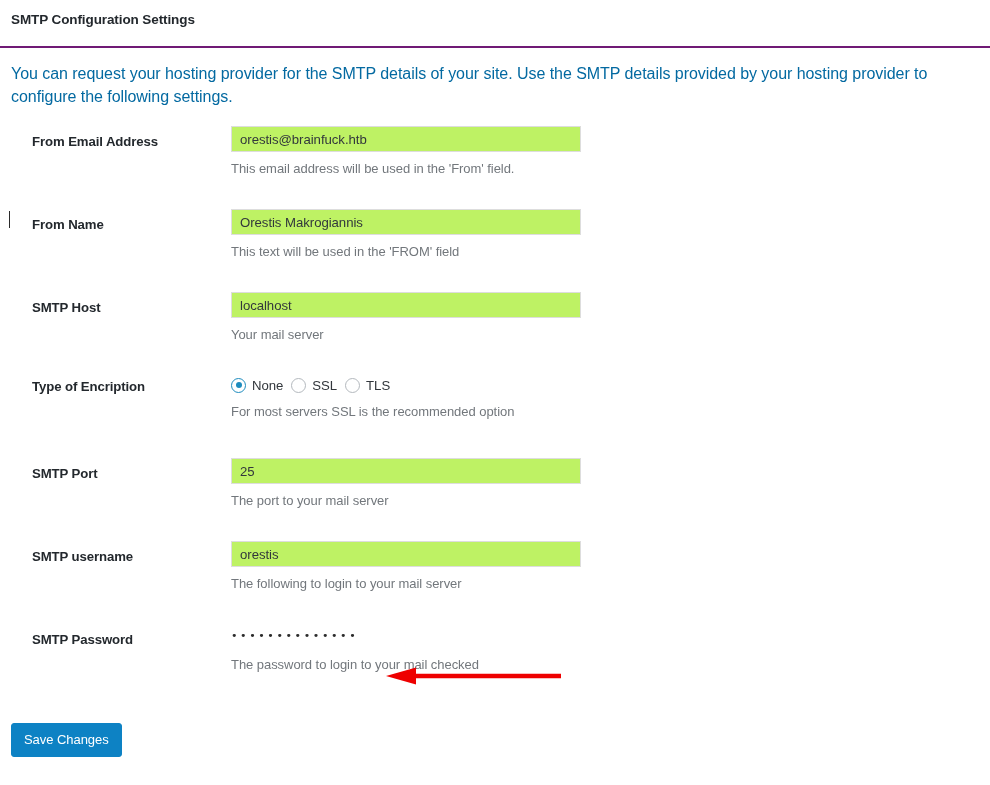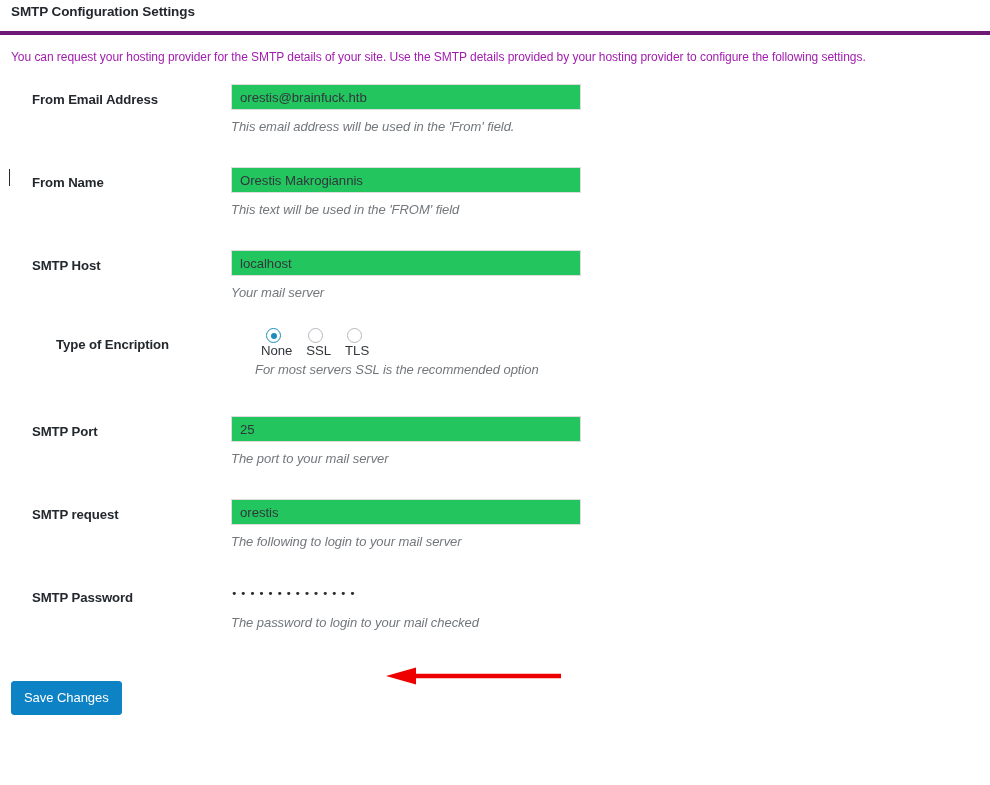--- a/index.html
+++ b/index.html
@@ -11,39 +11,39 @@
     width: 990px;
     height: 785px;
     position: relative;
     font-family: "Liberation Sans", sans-serif;
     color: #32373c;
     overflow: hidden;
   }
 
   
   .panel-header {
-    height: 35px;
+    height: 48px;
     box-sizing: border-box;
     padding: 0 0 8px 11px;
     display: flex;
     align-items: center;
-    border-bottom: 4px solid #701a75;
+    border-bottom: 2px solid #701a75;
   }
   .panel-title {
     font-size: 13.5px;
     font-weight: bold;
     color: #23282d;
     letter-spacing: -0.1px;
   }
 
   
   .intro {
     padding: 14px 11px 0 11px;
-    font-size: 12px;
-    color: #a21caf;
+    font-size: 16px;
+    color: #0369a1;
     line-height: 1.45;
     letter-spacing: -0.05px;
   }
 
   
   .form {
     padding: 18px 0 0 0;
   }
   .row {
     position: relative;
@@ -54,21 +54,21 @@
   .label-cell {
     width: 231px;
     box-sizing: border-box;
     padding-left: 11px;
     flex: none;
     display: flex;
     align-items: center;
     position: relative;
   }
   .row-input .label-cell { height: 30px; }
-  .row-radio .label-cell { height: 22px; margin-left: 24px; }
+  .row-radio .label-cell { height: 22px; }
 
   .field-label {
     font-size: 13.2px;
     font-weight: bold;
     color: #23282d;
     letter-spacing: -0.1px;
     white-space: nowrap;
     padding-left: 21px;
   }
   
@@ -88,49 +88,47 @@
 
   input.text-input {
     display: block;
     box-sizing: border-box;
     width: 350px;
     height: 26px;
     padding: 0 8px;
     margin: 0;
     border: 1px solid #dddddd;
     border-radius: 0;
-    background: #22c55e;
+    background: #bef264;
     font-family: "Liberation Sans", sans-serif;
     font-size: 13.2px;
     color: #32373c;
     outline: none;
     letter-spacing: -0.05px;
   }
   input.text-input::placeholder { color: #a0a5aa; }
 
   .hint {
     margin-top: 9px;
     font-size: 13px;
-    font-style: italic;
     color: #72777c;
     letter-spacing: -0.05px;
   }
 
   
   .radio-group {
     display: flex;
     align-items: center;
     height: 20px;
   }
   .radio-opt {
     display: inline-flex;
-    align-items: center;
+    align-items: flex-start;
     margin-right: 8px;
     cursor: default;
-    flex-direction: column;
   }
   .radio-opt:last-child { margin-right: 16px; }
   .radio-dot {
     width: 15px;
     height: 15px;
     box-sizing: border-box;
     border-radius: 50%;
     border: 1px solid #b4b9be;
     background: #fff;
     position: relative;
@@ -265,21 +263,21 @@
     </div>
     <div class="control-cell">
       <input class="text-input" type="text" value="25" style="">
       <div class="hint">The port to your mail server</div>
     </div>
   </div>
 
 
   <div class="row row-input">
     <div class="label-cell">
-      <span class="field-label">SMTP request</span>
+      <span class="field-label">SMTP username</span>
     </div>
     <div class="control-cell">
       <input class="text-input" type="text" value="orestis" style="">
       <div class="hint">The following to login to your mail server</div>
     </div>
   </div>
 
   <div class="row row-input">
     <div class="label-cell">
       <span class="field-label">SMTP Password</span>

